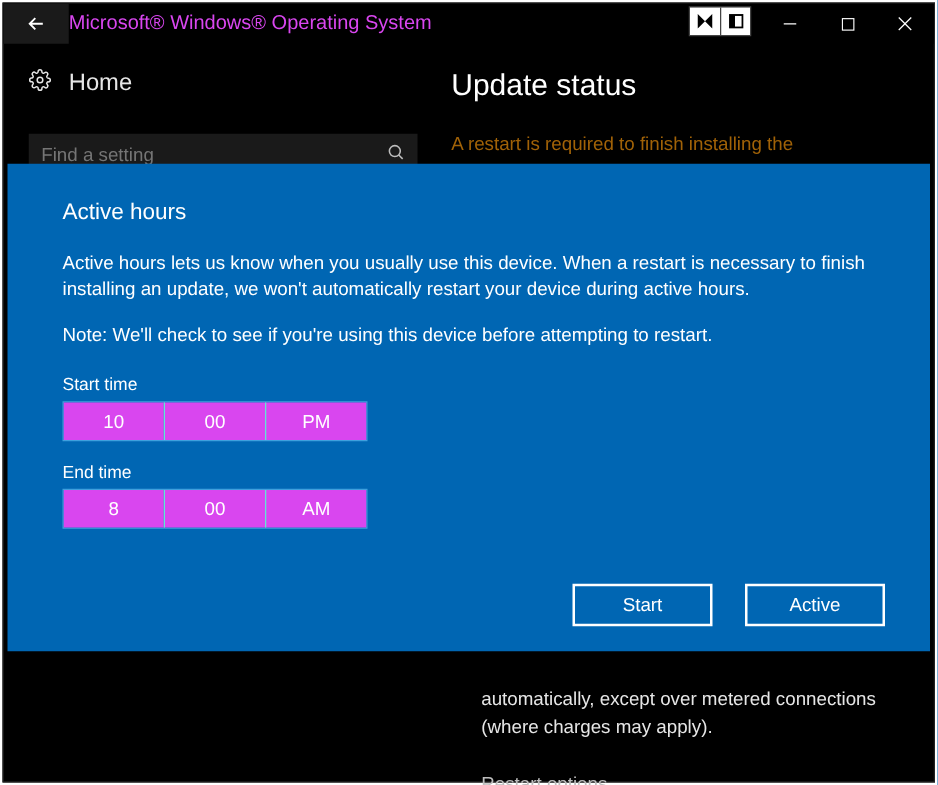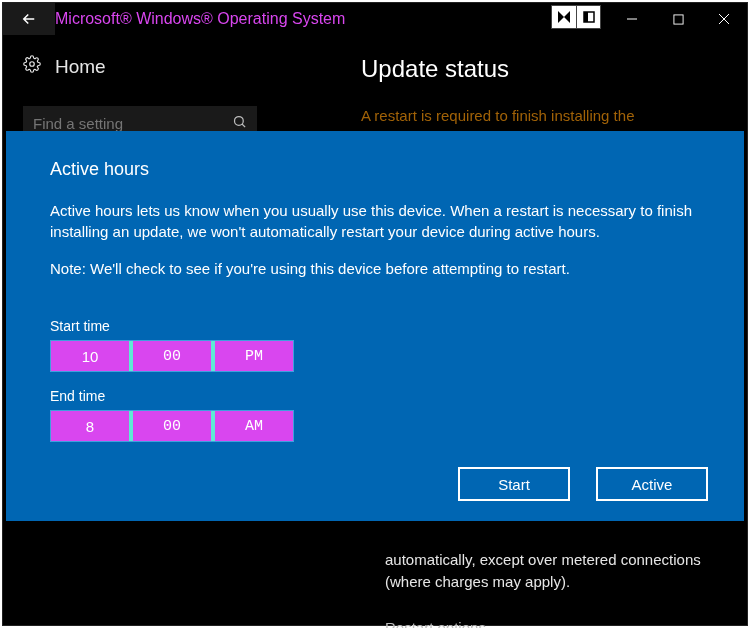--- a/index.html
+++ b/index.html
@@ -16,39 +16,39 @@
   .cc + .cc { border-left: 1px solid #444; }
   .winctrls { position: absolute; right: 0; top: 0; display: flex; }
   .wc { width: 46px; height: 32px; display: flex; align-items: center; justify-content: center; }
   .wc svg { stroke: #fff; }
 
   
   .bg { position: absolute; top: 32px; left: 0; right: 0; bottom: 0; color: #fff; }
   .sidebar { position: absolute; left: 0; top: 0; width: 340px; padding: 20px; }
   .home-row { display: flex; align-items: center; gap: 14px; font-size: 19px; color: #e6e6e6; }
   .gear-icon svg { stroke: #e6e6e6; }
-  .search { margin-top: 28px; width: 234px; height: 34px; background: #1a1a1a; display: flex; align-items: center; padding: 0 10px; justify-content: space-between; }
+  .search { margin-top: 28px; width: 311px; height: 34px; background: #1a1a1a; display: flex; align-items: center; padding: 0 10px; justify-content: space-between; }
   .search input { background: transparent; border: none; color: #bdbdbd; font-size: 15px; outline: none; width: 240px; }
   .search-ico svg { stroke: #bdbdbd; }
 
   .main { position: absolute; left: 358px; top: 20px; right: 20px; color: #fff; }
   .h1 { font-size: 24px; font-weight: 300; margin-bottom: 22px; }
   .body-text { font-size: 15px; color: #a16207; line-height: 1.45; }
   .bottom-area { position: absolute; left: 382px; top: 514px; right: 20px; color: #e6e6e6; font-size: 15px; line-height: 1.45; }
   .restart-opt { margin-top: 24px; color: #bdbdbd; font-size: 15px; }
 
   
   .dialog { position: absolute; top: 128px; left: 3px; right: 3px; height: 390px; background: #0066b3; color: #fff; padding: 28px 44px; }
   .dlg-title { font-size: 18px; font-weight: 300; margin-bottom: 20px; }
   .dlg-text { font-size: 15px; line-height: 1.4; margin-bottom: 16px; }
-  .time-block { margin-top: 39px; }
+  .time-block { margin-top: 20px; }
   .time-label { font-size: 14px; margin-bottom: 6px; }
   .time-row { display: flex; border: 1px solid #3fa0dd; width: 244px; }
   .time-cell { flex: 1; height: 30px; display: flex; align-items: center; justify-content: center; font-size: 15px; background: #d946ef; }
-  .time-cell + .time-cell { border-left: 4px solid #5eead4; font-family: Liberation Mono, monospace; }
+  .time-cell + .time-cell { border-left: 1px solid #5eead4; }
   .dlg-footer { position: absolute; right: 36px; bottom: 20px; display: flex; gap: 26px; }
   .btn { width: 112px; height: 34px; border: 2px solid #fff; display: flex; align-items: center; justify-content: center; font-size: 15px; background: transparent; color: #fff; cursor: pointer; }
 </style>
 </head>
 <body>
 
 <div class="window">
 
   <div class="titlebar">
     <div class="back-btn">

